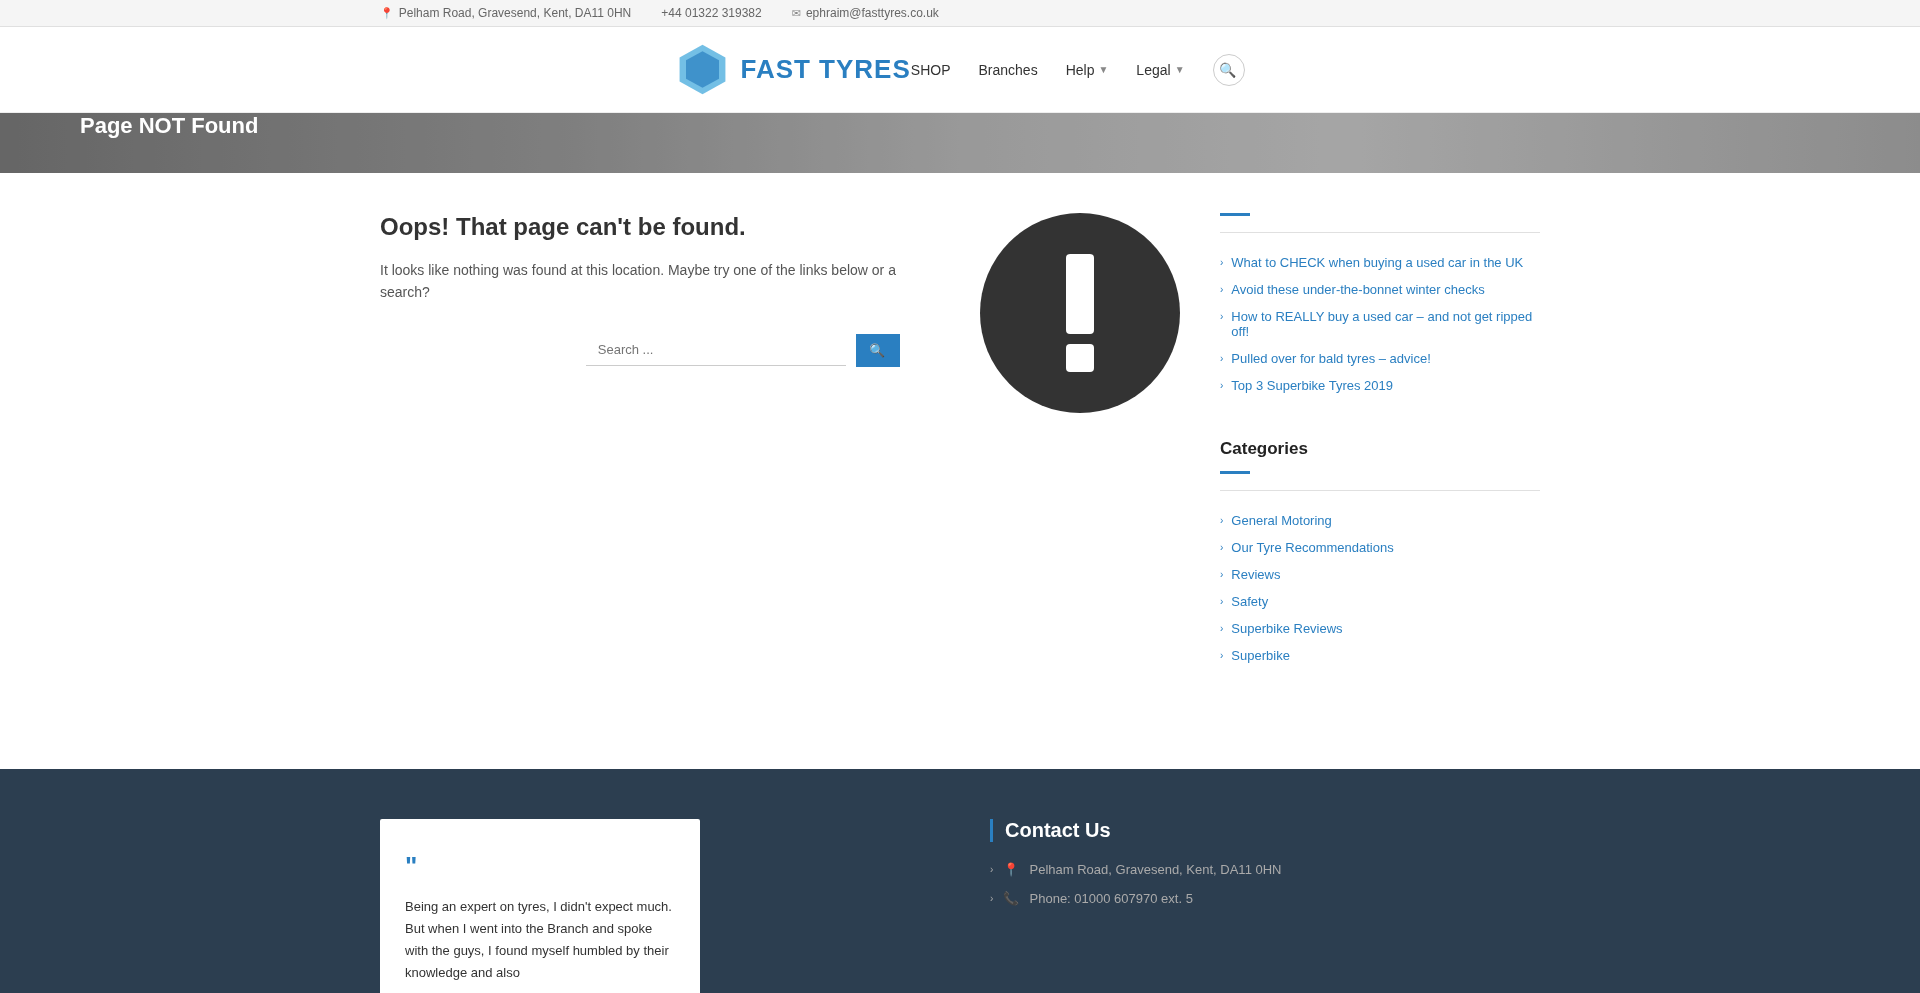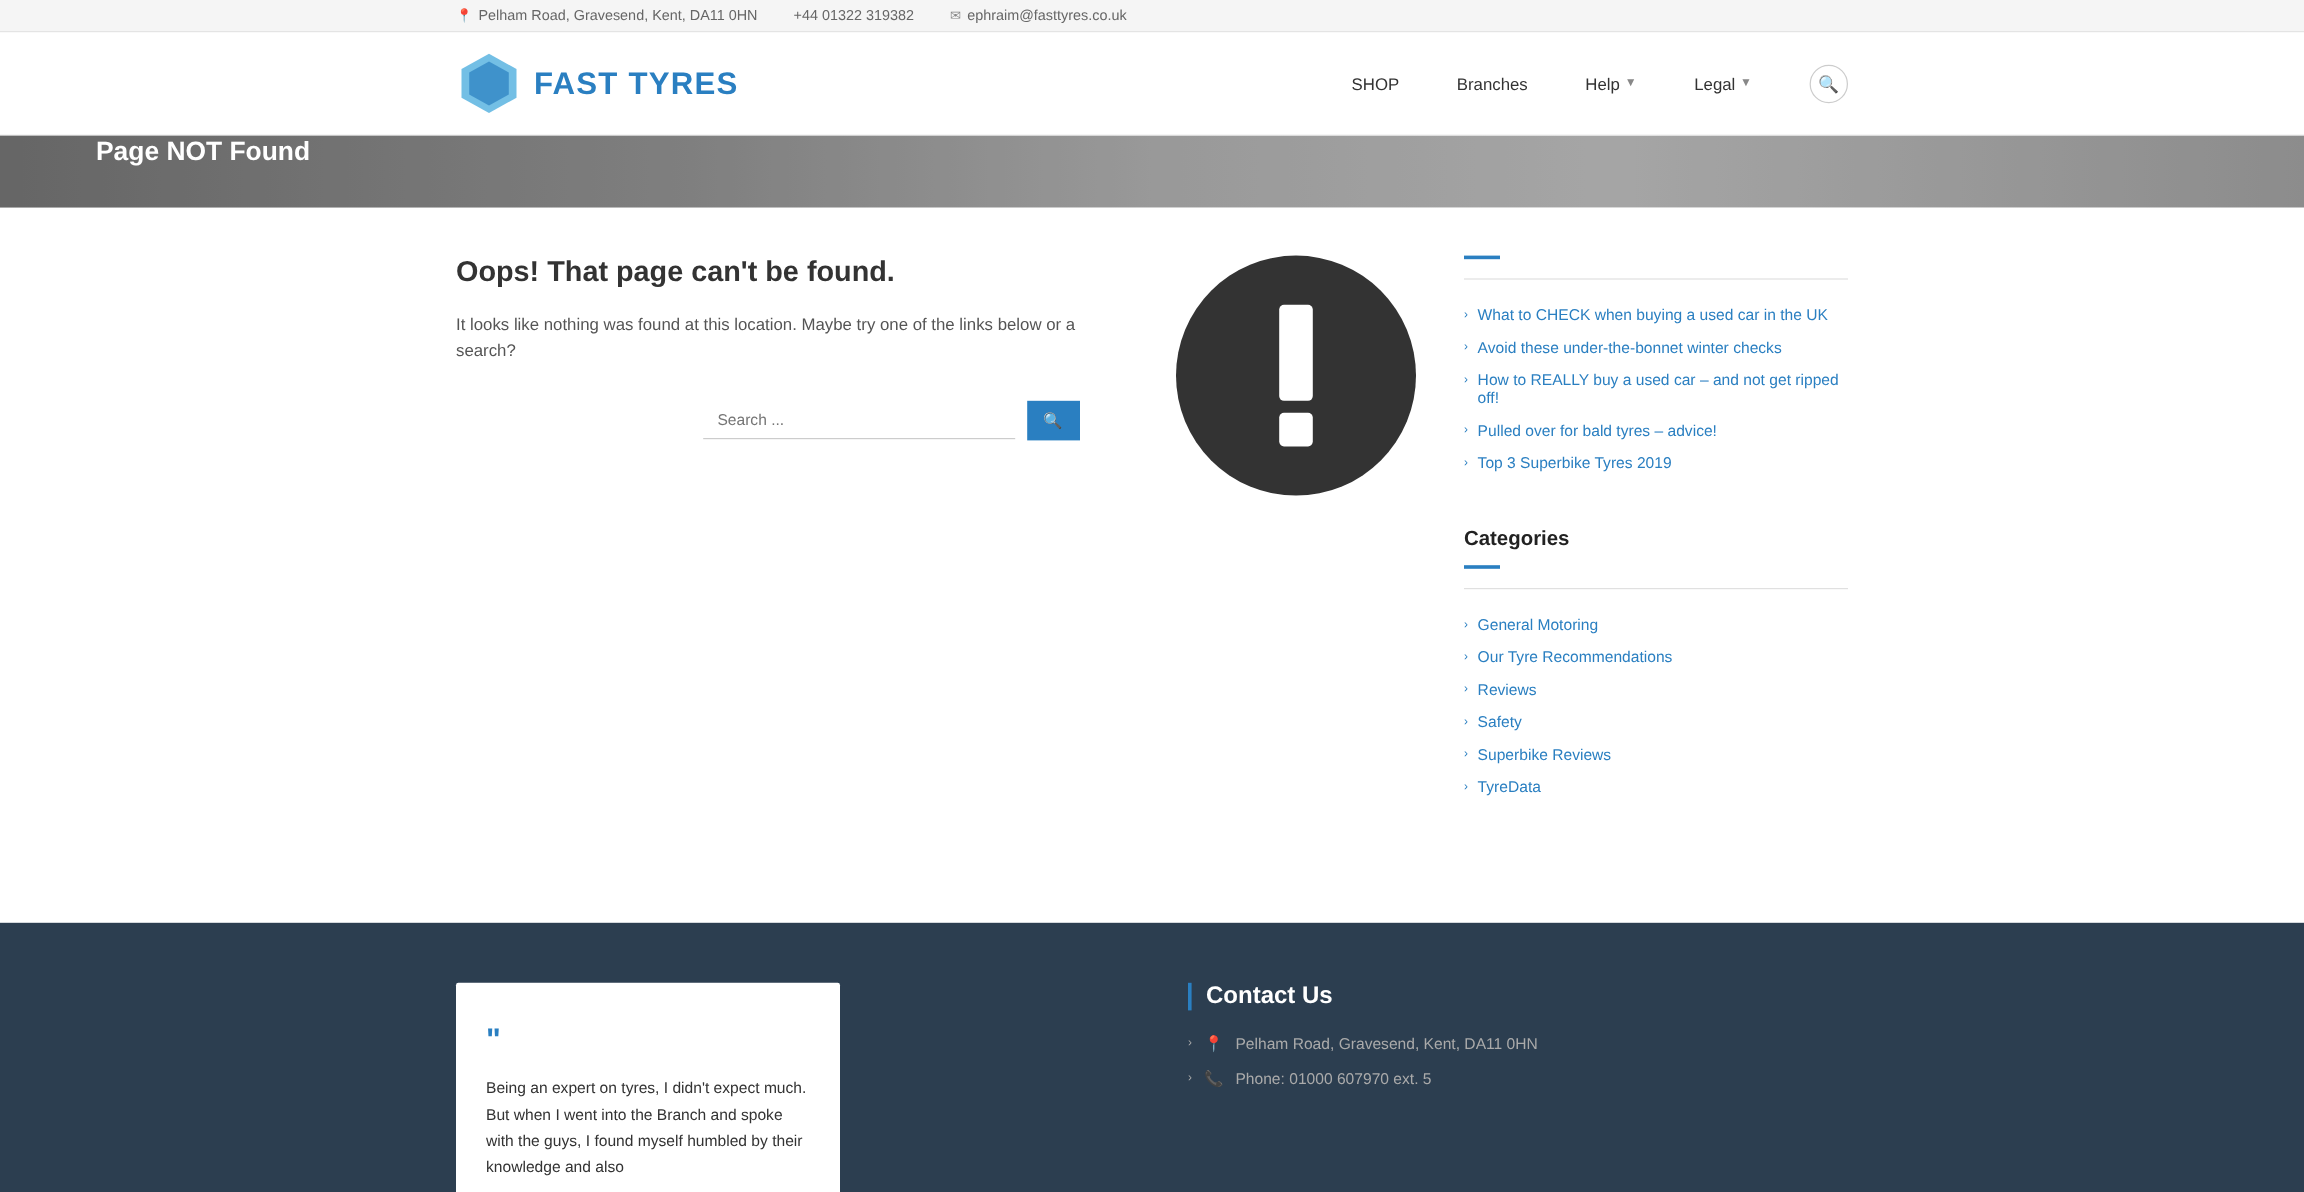--- a/index.html
+++ b/index.html
@@ -32,42 +32,42 @@
     .header {
       background: #fff;
       padding: 15px 0;
       border-bottom: 1px solid #eee;
     }
     .header-inner {
       max-width: 1200px;
       margin: 0 auto;
       display: flex;
       align-items: center;
-      justify-content: space-between;
+      justify-content: center;
       padding: 0 20px;
     }
     .logo-area {
       display: flex;
       align-items: center;
       gap: 10px;
     }
     .logo-icon {
       width: 55px;
       height: 55px;
     }
     .logo-text {
       font-size: 26px;
       font-weight: bold;
       color: #2a7fc1;
       letter-spacing: 1px;
     }
     .nav {
       display: flex;
       align-items: center;
-      gap: 48px;
+      gap: 28px;
     }
     .nav-item {
       font-size: 14px;
       color: #333;
       text-decoration: none;
       cursor: pointer;
       display: flex;
       align-items: center;
       gap: 4px;
     }
@@ -424,21 +424,21 @@
           <a class="sidebar-link-item">
             <span class="sidebar-chevron">›</span>
             <span>Safety</span>
           </a>
           <a class="sidebar-link-item">
             <span class="sidebar-chevron">›</span>
             <span>Superbike Reviews</span>
           </a>
           <a class="sidebar-link-item">
             <span class="sidebar-chevron">›</span>
-            <span>TyreData</span>
+            <span>Superbike</span>
           </a>
         </div>
     </div>
 
   </div>
 </div>
 
 <div class="footer">
   <div class="footer-inner">
     <div class="footer-col">

